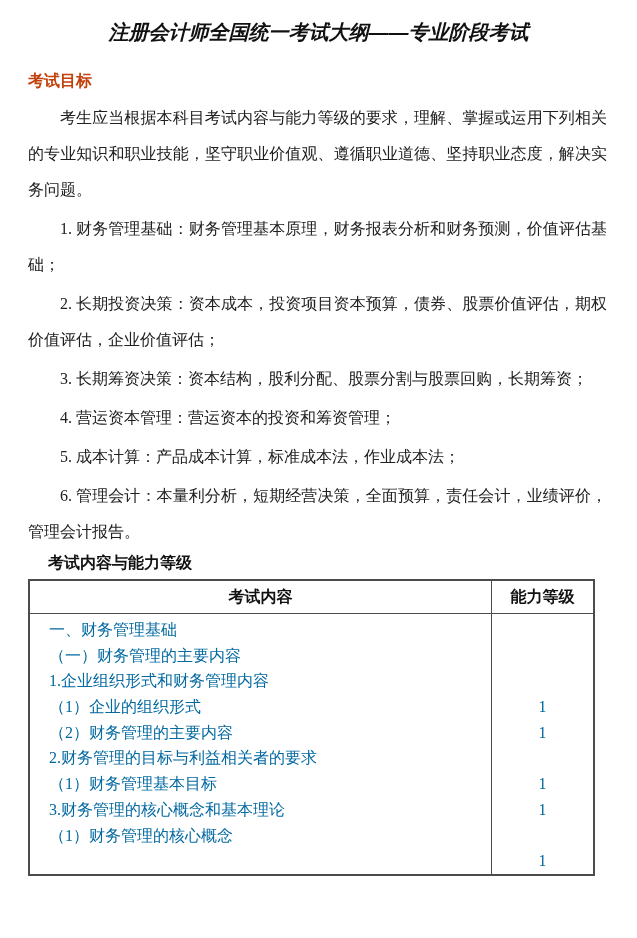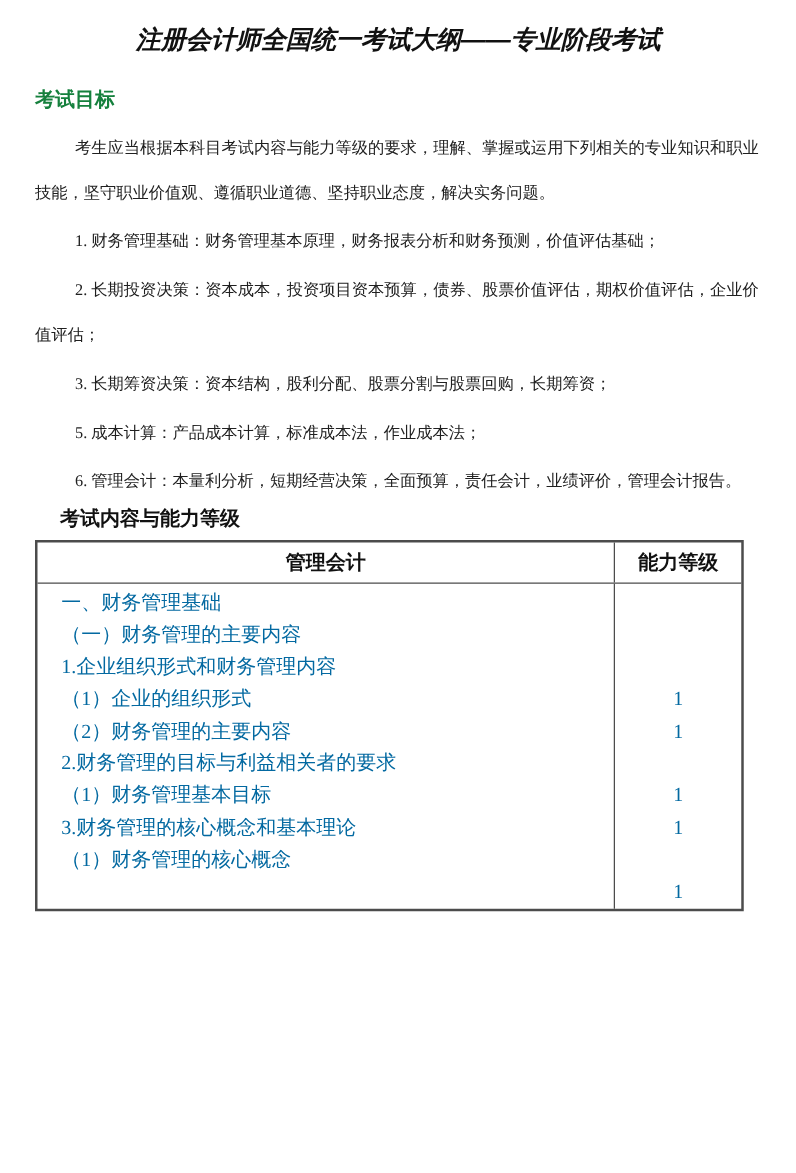--- a/index.html
+++ b/index.html
@@ -22,25 +22,25 @@
     color:#111;
     font-style:italic;
   }
   .content { margin:0 30px 0 28px; }
   .sec-heading {
     margin-top:19px;
     font-family:"Liberation Sans","DejaVu Sans",sans-serif;
     font-weight:bold;
     font-size:16px;
     line-height:20px;
-    color:#15803d;
+    color:#c2410c;
   }
   .para {
     margin-top:9px;
-    font-size:13px;
+    font-size:16px;
     line-height:36px;
     text-indent:32px;
     text-align:justify;
     color:#202020;
   }
   .para.item { margin-top:3px; }
   .table-heading {
     margin:2px 0 0 20px;
     font-family:"Liberation Sans","DejaVu Sans",sans-serif;
     font-weight:bold;
@@ -86,28 +86,29 @@
 
   <div class="content">
 
     <div class="sec-heading">考试目标</div>
 
     <p class="para">考生应当根据本科目考试内容与能力等级的要求，理解、掌握或运用下列相关的专业知识和职业技能，坚守职业价值观、遵循职业道德、坚持职业态度，解决实务问题。</p>
 
     <p class="para item">1. 财务管理基础：财务管理基本原理，财务报表分析和财务预测，价值评估基础；</p>
     <p class="para item">2. 长期投资决策：资本成本，投资项目资本预算，债券、股票价值评估，期权价值评估，企业价值评估；</p>
     <p class="para item">3. 长期筹资决策：资本结构，股利分配、股票分割与股票回购，长期筹资；</p>
+    <p class="para item">4. 营运资本管理：营运资本的投资和筹资管理；</p>
     <p class="para item">5. 成本计算：产品成本计算，标准成本法，作业成本法；</p>
     <p class="para item">6. 管理会计：本量利分析，短期经营决策，全面预算，责任会计，业绩评价，管理会计报告。</p>
 
     <div class="table-heading">考试内容与能力等级</div>
 
     <div class="grade-table">
       <div class="t-header">
-        <div class="t-hcell-content">管理会计</div>
+        <div class="t-hcell-content">考试内容</div>
         <div class="t-hcell-level">能力等级</div>
       </div>
       <div class="t-body">
         <div class="t-col-content">
           <div class="t-line">一、财务管理基础</div>
           <div class="t-line">（一）财务管理的主要内容</div>
           <div class="t-line">1.企业组织形式和财务管理内容</div>
           <div class="t-line">（1）企业的组织形式</div>
           <div class="t-line">（2）财务管理的主要内容</div>
           <div class="t-line">2.财务管理的目标与利益相关者的要求</div>

